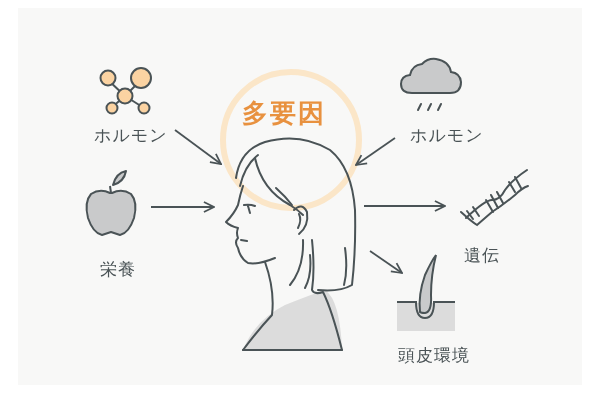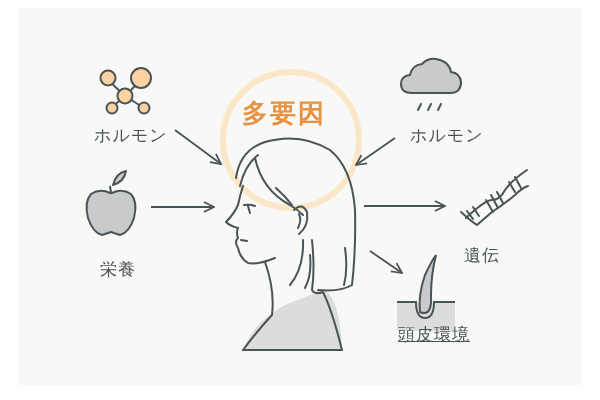--- a/index.html
+++ b/index.html
@@ -108,13 +108,13 @@
     <line x1="370" y1="251" x2="402" y2="273" marker-end="url(#arr)"></line>
   </g>
 </svg>
 
 <div class="title" style="left:242px; top:100px;">多要因</div>
 
 <div class="label" style="left:86px; top:127px;">ホルモン</div>
 <div class="label" style="left:402px; top:127px;">ホルモン</div>
 <div class="label" style="left:92px; top:261px;">栄養</div>
 <div class="label" style="left:456px; top:247px;">遺伝</div>
-<div class="label" style="left:390px; top:326px;text-decoration:underline;">頭皮環境</div>
+<div class="label" style="left:390px; top:347px;">頭皮環境</div>
 
 </body></html>

